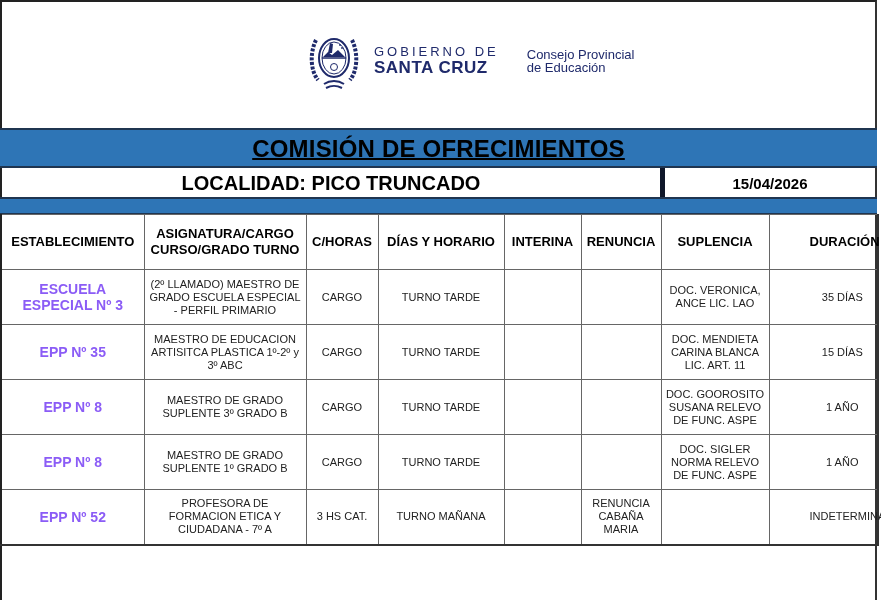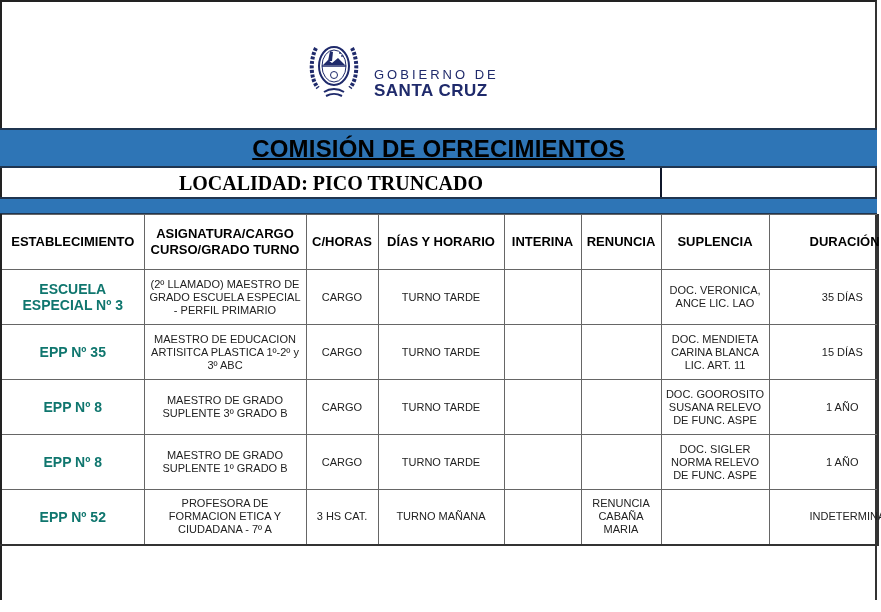--- a/index.html
+++ b/index.html
@@ -1,36 +1,36 @@
 <!DOCTYPE html>
 <html><head>
 <meta charset="utf-8">
 <style>
   html, body { margin: 0; padding: 0; background: #ffffff; }
   body { width: 881px; height: 612px; position: relative; overflow: hidden; font-family: "Liberation Sans", sans-serif; color: #000; }
   .frame { position: absolute; left: 0; top: 0; width: 877px; height: 600px; border-left: 2px solid #222; border-top: 2px solid #222; border-right: 2px solid #333; box-sizing: border-box; }
   .header-area { position: absolute; left: 2px; top: 2px; width: 873px; height: 126px; background: #fff; }
-  .logo { position: absolute; left: 306px; top: 36px; display: flex; align-items: flex-end; }
+  .logo { position: absolute; left: 306px; top: 28px; display: flex; align-items: center; }
   .crest { width: 52px; height: 62px; }
   .gov { margin-left: 14px; color: #1f2a6b; }
   .gov .l1 { font-size: 13px; letter-spacing: 3px; line-height: 14px; }
   .gov .l2 { font-size: 17px; font-weight: bold; letter-spacing: 0.5px; line-height: 18px; }
   .cpe { margin-left: 28px; color: #1f2a6b; font-size: 13px; line-height: 13px; }
   .band { position: absolute; left: 0; width: 877px; background: #2e75b6; border-top: 2px solid #1f3550; border-bottom: 2px solid #1f3550; box-sizing: border-box; text-align: right; }
   .band1 { top: 128px; height: 40px; display: flex; align-items: center; justify-content: center; }
   .title { font-size: 24px; font-weight: bold; text-decoration: underline; text-decoration-thickness: 2px; letter-spacing: 0.2px; margin-top: 2px; }
   .loc-row { position: absolute; left: 0; top: 168px; width: 877px; height: 30px; display: flex; border-left: 2px solid #222; border-right: 2px solid #333; box-sizing: border-box; }
-  .loc { width: 658px; border-right: 2px solid #0f172a; display: flex; align-items: center; justify-content: center; font-size: 20px; font-weight: bold; font-family: Liberation Serif, serif; }
+  .loc { width: 658px; border-right: 5px solid #0f172a; display: flex; align-items: center; justify-content: center; font-size: 20px; font-weight: bold; }
   .date { flex: 1; display: flex; align-items: center; justify-content: center; font-size: 15px; font-weight: bold; }
   .band2 { top: 197px; height: 18px; }
   table { position: absolute; left: 0; top: 214px; border-collapse: collapse; table-layout: fixed; width: 877px; }
   td, th { border: 1px solid #666; text-align: center; vertical-align: middle; padding: 0 2px; box-sizing: border-box; }
   th { height: 55px; font-size: 13px; font-weight: bold; line-height: 16px; }
   td { height: 55px; font-size: 11px; line-height: 13px; color: #222; }
-  td.est { font-size: 14px; font-weight: bold; color: #0f766e; line-height: 16px; }
+  td.est { font-size: 14px; font-weight: bold; color: #8b5cf6; line-height: 16px; }
   table tr:last-child td { border-bottom: 2px solid #333; }
   table tr td:first-child, table tr th:first-child { border-left: 2px solid #222; }
   table tr td:last-child, table tr th:last-child { border-right: 2px solid #333; padding-left: 40px; }
 </style>
 </head>
 <body>
 
 <div class="frame"></div>
 
 <div class="header-area">
@@ -47,29 +47,34 @@
       </g>
       <path d="M15 27 L20 22 L24 25 L30 20 L37 27 Z" fill="#1f2a6b"></path>
       <path d="M20 23 L22 13 L25 14 L24 23 Z" fill="#1f2a6b"></path>
       <circle cx="32" cy="15" r="0.9" fill="#1f2a6b"></circle>
       <circle cx="34" cy="18" r="0.9" fill="#1f2a6b"></circle>
     </svg>
     <div class="gov">
       <div class="l1">GOBIERNO DE</div>
       <div class="l2">SANTA CRUZ</div>
     </div>
+    <div class="cpe">
+      <div>Consejo Provincial</div>
+      <div>de Educación</div>
+    </div>
   </div>
 </div>
 
 <div class="band band1">
   <div class="title">COMISIÓN DE OFRECIMIENTOS</div>
 </div>
 
 <div class="loc-row">
   <div class="loc">LOCALIDAD: PICO TRUNCADO</div>
+  <div class="date">15/04/2026</div>
 </div>
 
 <div class="band band2"></div>
 
 <table>
   <colgroup>
     <col style="width:143px">
       <col style="width:162px">
       <col style="width:72px">
       <col style="width:126px">

